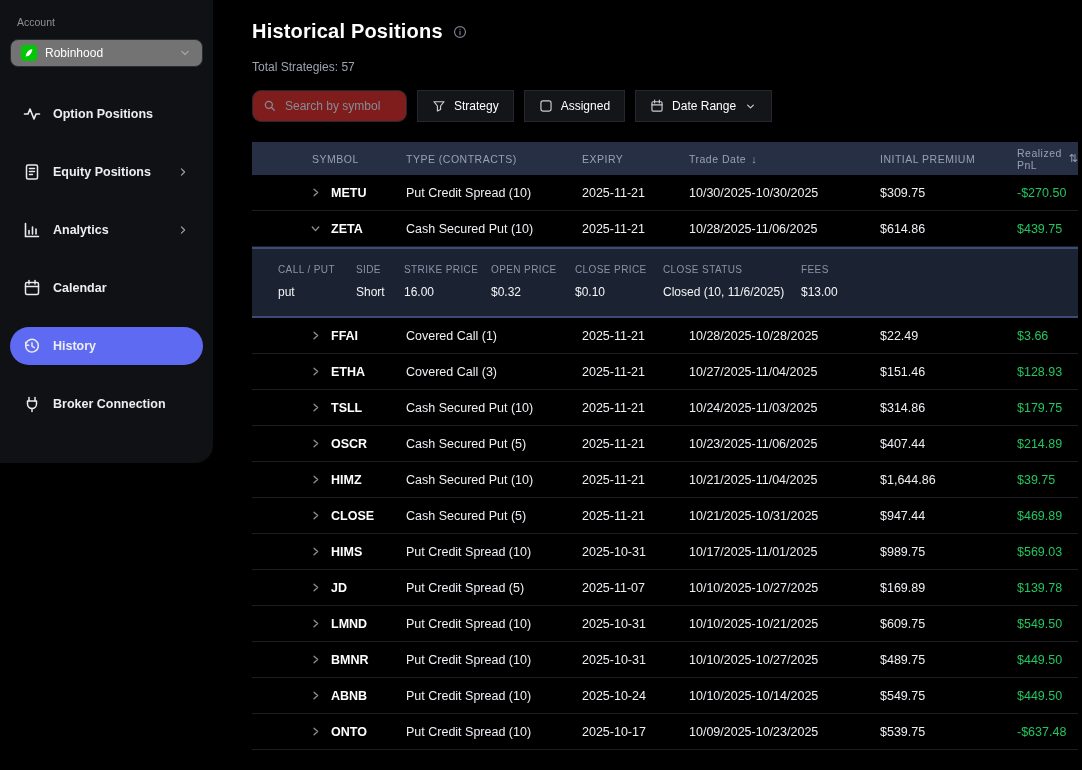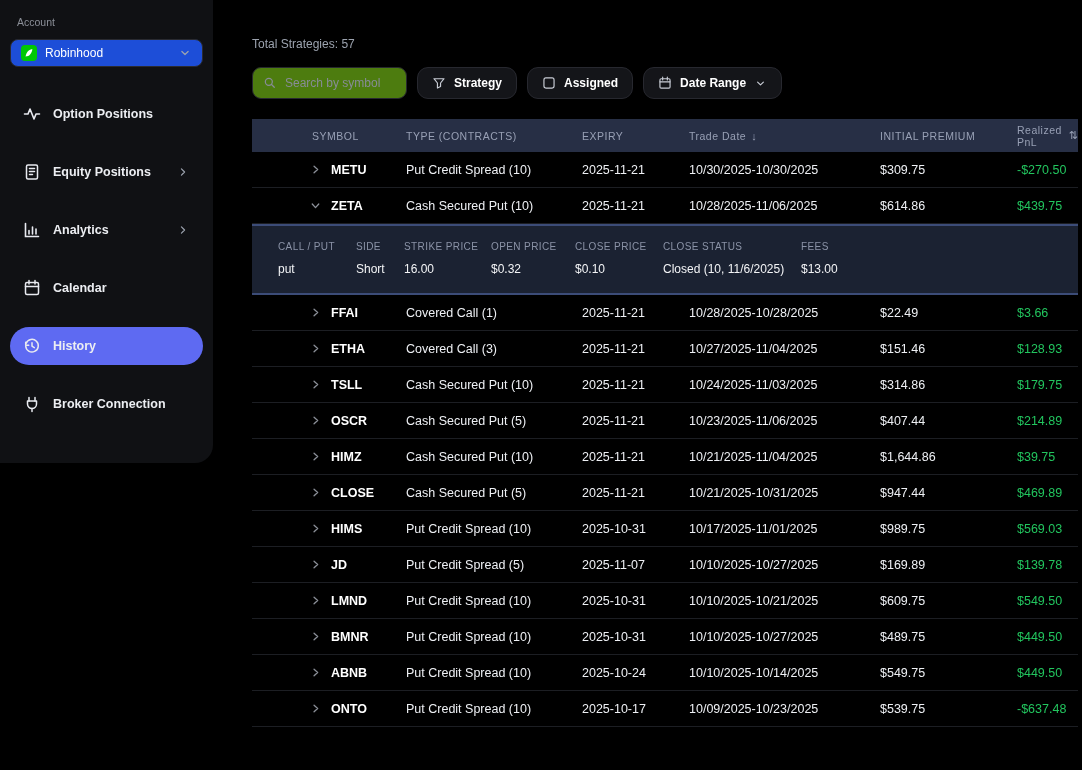--- a/index.html
+++ b/index.html
@@ -5,21 +5,21 @@
   * { margin:0; padding:0; box-sizing:border-box; }
   html,body { width:1082px; height:770px; background:#000; overflow:hidden;
     font-family:"Liberation Sans", sans-serif; color:#e5e7eb; }
   .app { display:flex; width:100%; height:100%;justify-content:flex-end; }
 
   
   .sidebar { width:213px; height:463px; background:#101114; border-radius:0 0 18px 0;
     padding:14px 10px 0 10px; flex-shrink:0; }
   .acct-label { color:#8b8f98; font-size:10.5px; margin:2px 0 11px 7px; }
   .broker-select { display:flex; align-items:center; gap:8px; width:100%; height:28px;
-    background:#1d4ed8; border:1px solid #2a2b31; border-radius:8px; padding:0 10px;
+    background:#737373; border:1px solid #2a2b31; border-radius:8px; padding:0 10px;
     color:#fff; font-size:12px; cursor:pointer; font-family:inherit; }
   .broker-icon { width:16px; height:16px; border-radius:4px; background:#00c805;
     display:flex; align-items:center; justify-content:center; flex-shrink:0; }
   .broker-select .cdown { margin-left:auto; color:#9ca3af; display:flex; }
   .nav { margin-top:28px; }
   .nav-item { display:flex; align-items:center; gap:12px; height:38px; padding:0 13px;
     margin-bottom:20px; border-radius:19px; color:#eceef2; font-size:12.5px; font-weight:700;
     cursor:pointer; }
   .nav-item .icn { display:flex; color:#e8eaf0; flex-shrink:0; }
   .nav-item .nav-chev { margin-left:auto; color:#9ca3af; display:flex; }
@@ -28,27 +28,27 @@
   
   .main { flex:1; min-width:0; padding:20px 4px 0 39px; }
   .title-row { display:flex; align-items:center; gap:10px; }
   .page-title { font-size:20px; font-weight:700; color:#fff; letter-spacing:.2px; }
   .info { display:flex; color:#7a8090; }
   .totals { margin-top:15px; font-size:12px; color:#9ca3af; line-height:1.6; }
   .totals .green { color:#27c46d; }
 
   .toolbar { display:flex; gap:10px; margin-top:13px; }
   .search { display:flex; align-items:center; gap:8px; width:155px; height:32px;
-    background:#4d7c0f; border:1px solid #27282f; border-radius:9px; padding:0 10px; }
+    background:#7f1d1d; border:1px solid #27282f; border-radius:9px; padding:0 10px; }
   .search input { background:transparent; border:0; outline:0; color:#e5e7eb;
     font-size:12px; width:100%; font-family:inherit; }
   .search input::placeholder { color:#878c96; }
   .tbtn { display:flex; align-items:center; gap:8px; height:32px; background:#141519;
-    border:1px solid #27282f; border-radius:11px; padding:0 14px; color:#fff;
-    font-size:12px; font-weight:700; cursor:pointer; font-family:inherit; }
+    border:1px solid #27282f; border-radius:0; padding:0 14px; color:#fff;
+    font-size:12px; font-weight:400; cursor:pointer; font-family:inherit; }
   .tbtn .bic { display:flex; color:#c9cdd6; }
 
   
   .table { margin-top:20px; }
   .thead, .trow { display:grid; grid-template-columns:110px 176px 107px 191px 137px 1fr;
     align-items:center;padding-left:44px; }
   .thead { height:33px; background:#272f45; font-size:10.5px; color:#98a0b5;
     letter-spacing:.5px; }
   .th { display:flex; align-items:center; gap:5px; }
   .th:first-child { padding-left:16px; }
@@ -150,20 +150,30 @@
               <path d="M4.5 6h9v3a4.5 4.5 0 0 1-9 0z"></path>
               <path d="M9 13.5v3"></path>
             </svg>
         </span>
         <span>Broker Connection</span>
       </div>
     </nav>
   </aside>
 
   <main class="main">
+    <div class="title-row">
+      <h1 class="page-title">Historical Positions</h1>
+      <span class="info">
+        <svg width="14" height="14" viewBox="0 0 18 18" fill="none" stroke="currentColor" stroke-width="1.5" stroke-linecap="round">
+            <circle cx="9" cy="9" r="7"></circle>
+            <path d="M9 8.2V12.5"></path>
+            <circle cx="9" cy="5.6" r="0.9" fill="currentColor" stroke="none"></circle>
+          </svg>
+      </span>
+    </div>
 
     <div class="totals">
       <div>
         <span>Total Strategies:</span>
         <span>57</span>
       </div>
     </div>
 
     <div class="toolbar">
       <div class="search">

